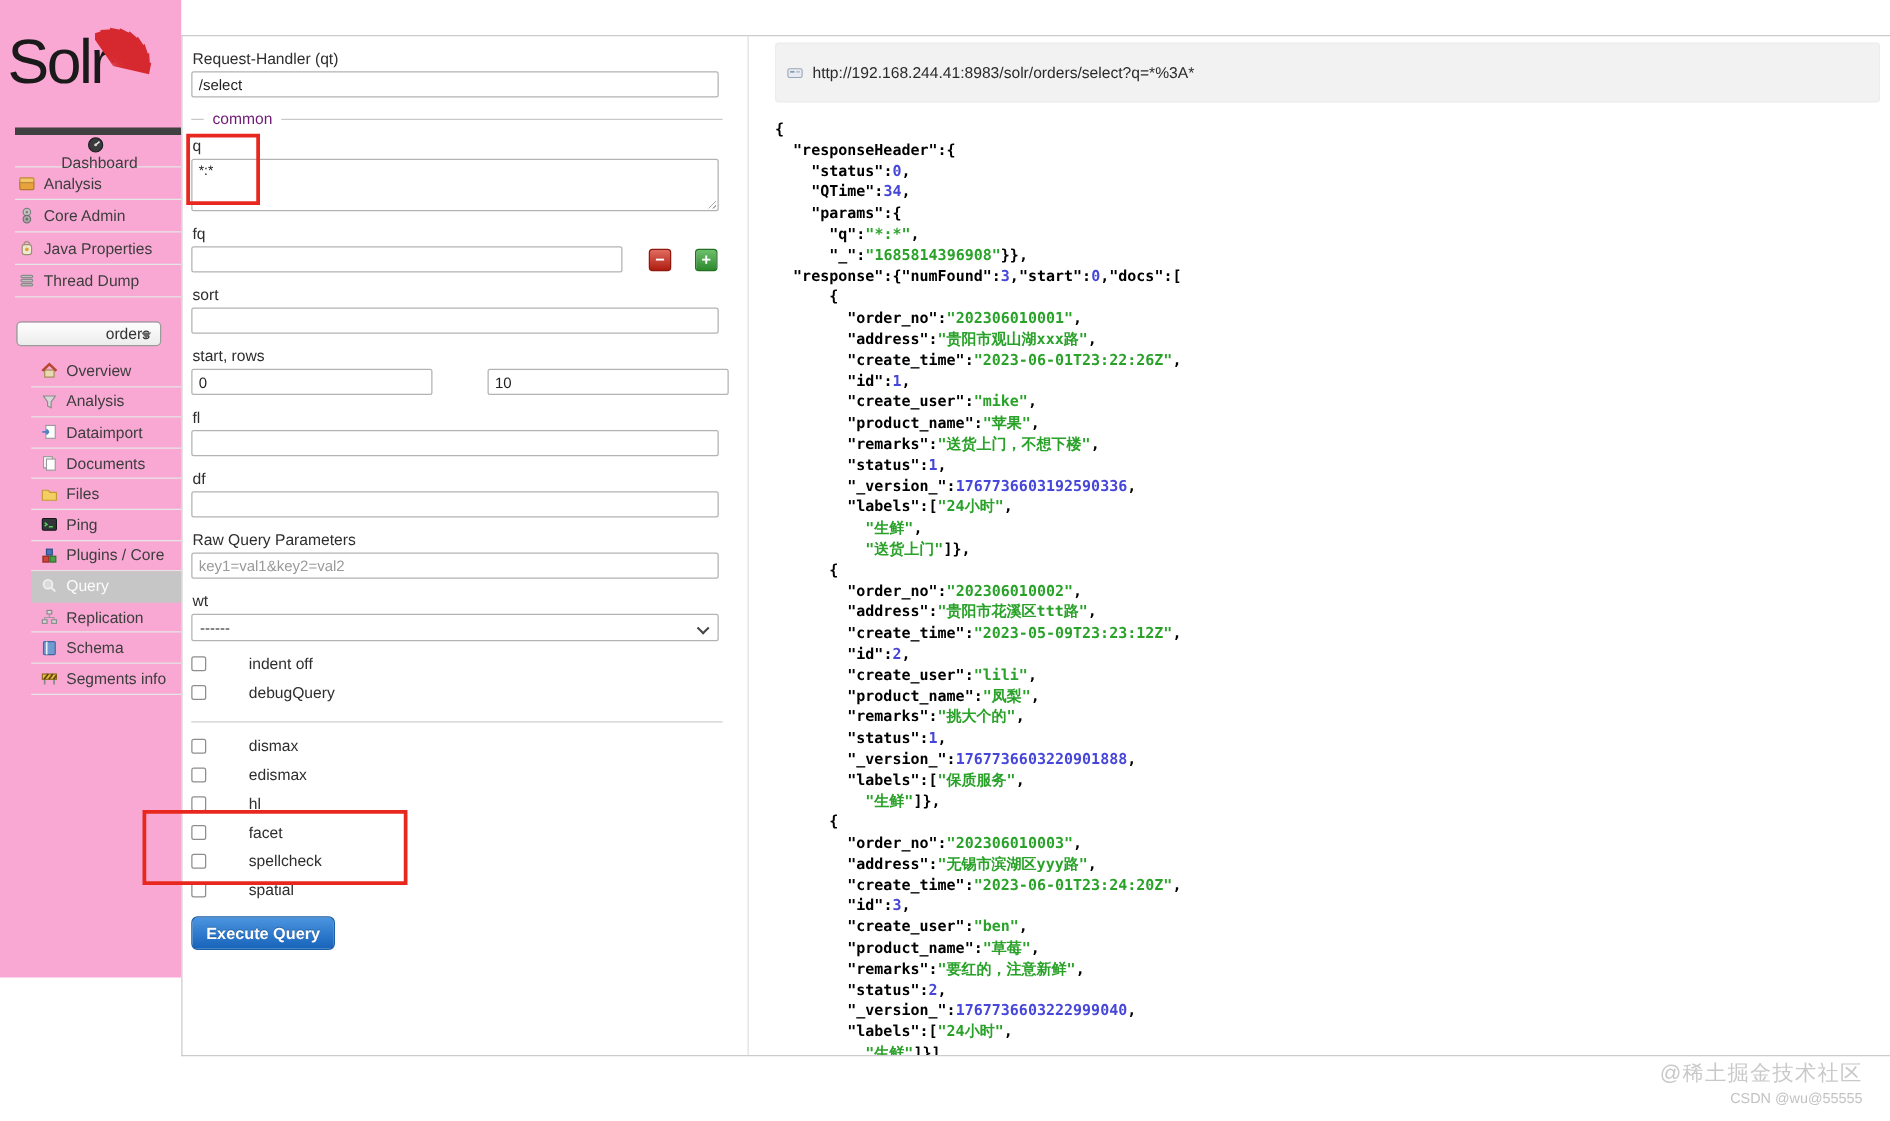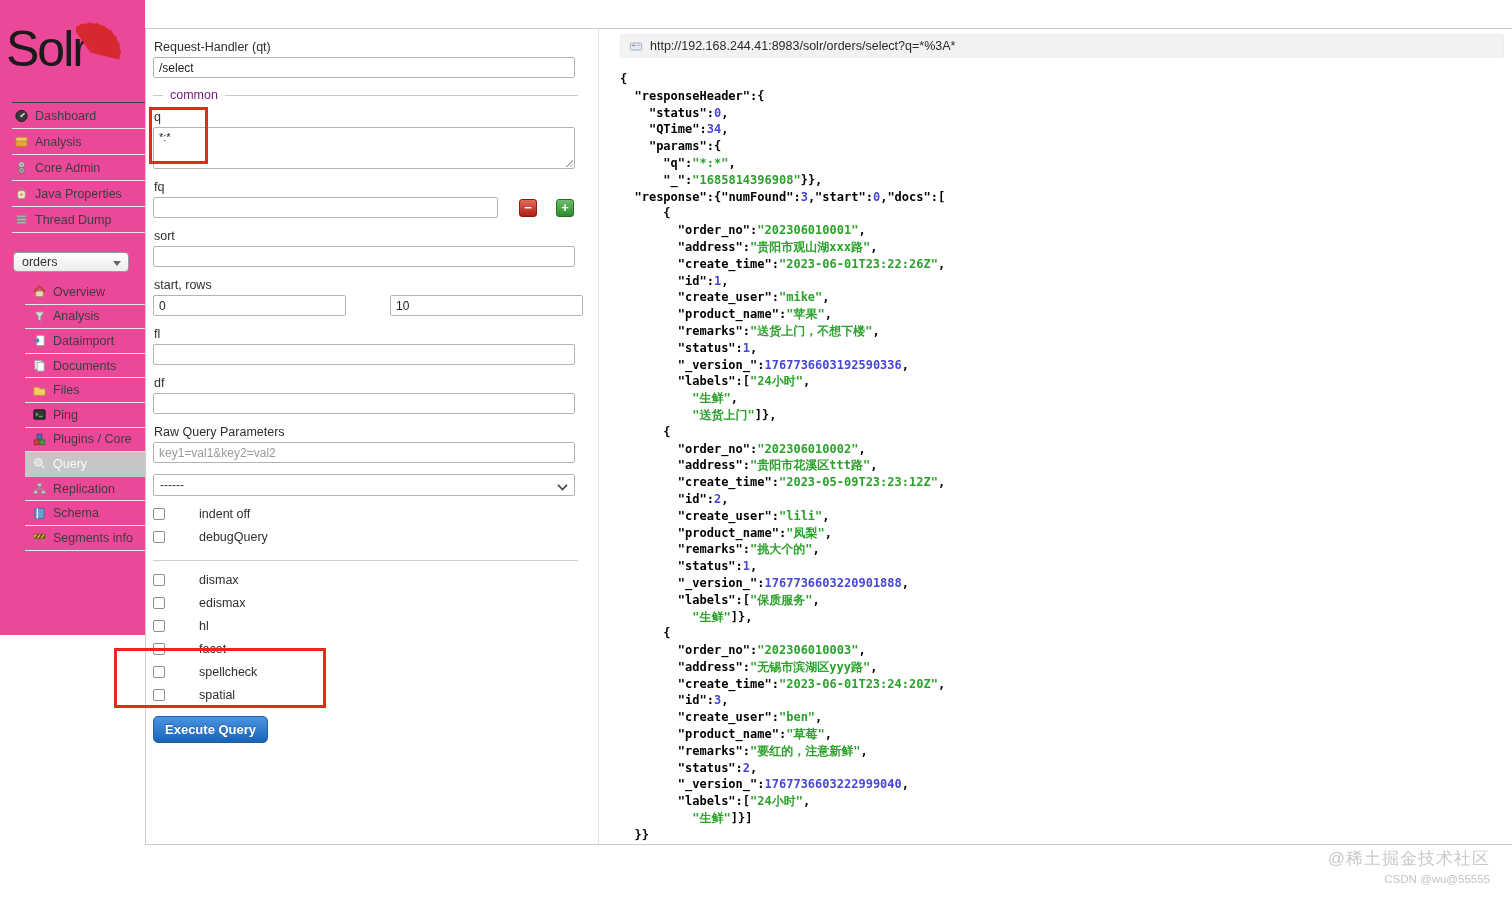--- a/index.html
+++ b/index.html
@@ -1,34 +1,34 @@
 <!DOCTYPE html>
 <html><head>
 <meta charset="utf-8">
 <style>
   html,body{margin:0;padding:0;background:#fff;width:1512px;height:897px;overflow:hidden;
     font-family:"Liberation Sans","DejaVu Sans",sans-serif;-webkit-font-smoothing:antialiased;}
   .app{position:relative;width:1512px;height:897px;}
 
   
-  .sidebar{position:absolute;left:0;top:0;width:145px;height:635px;background:#ec4899;}
+  .sidebar{position:absolute;left:0;top:0;width:145px;height:782px;background:#f9a8d4;}
   .logo{position:relative;height:96px;}
   .logo-text{position:absolute;left:6px;top:20px;font-size:50px;letter-spacing:-2px;color:#1a1a1a;font-weight:400;}
   .burst{position:absolute;left:76px;top:8px;width:52px;height:52px;}
   .main-nav{margin-top:6px;}
   .nav-item{display:flex;align-items:center;height:25px;margin:0 0 0 12px;padding-left:2px;
     border-bottom:1px solid #e6e6e6;font-size:12.5px;color:#3d3d3d;cursor:pointer;}
-  .main-nav .nav-item:first-child{border-top:1px solid #404040;}
+  .main-nav .nav-item:first-child{border-top:6px solid #404040;flex-direction:column;}
   .nav-item .icn{margin-right:6px;}
   .icn{display:inline-flex;width:15px;height:15px;flex:none;}
   .icn svg{width:15px;height:15px;}
   .core-select-wrap{margin:19px 0 8px 13px;}
   .core-select{position:relative;width:116px;height:20px;border:1px solid #9b9b9b;border-radius:4px;
     background:linear-gradient(#fefefe,#ececec);font-size:12.5px;color:#333;display:flex;align-items:center;
-    padding:0 8px;box-sizing:border-box;cursor:pointer;}
+    padding:0 8px;box-sizing:border-box;cursor:pointer;justify-content:flex-end;}
   .sel-arrow{position:absolute;right:7px;top:8px;width:0;height:0;border-left:4px solid transparent;
     border-right:4px solid transparent;border-top:5px solid #666;}
   .core-nav .nav-item{margin-left:25px;padding-left:7px;height:23.6px;}
   .core-nav .nav-item.selected{background:#c6c6c6;color:#fbfbfb;border-bottom-color:#c6c6c6;}
 
   
   .content{position:absolute;left:145px;top:28px;right:0;height:815px;border-top:1px solid #cccccc;
     border-left:1px solid #cccccc;border-bottom:1px solid #cccccc;background:#fff;}
   .form-col{position:absolute;left:0;top:0;bottom:0;width:452px;border-right:1px solid #e0e0e0;}
   .result-col{position:absolute;left:453px;top:0;right:0;bottom:0;padding:5px 8px 0 21px;overflow:hidden;}
@@ -72,21 +72,21 @@
     border:1px solid #1a5fa8;border-radius:5px;color:#fff;font-weight:bold;font-size:13px;
     padding:5px 11px;cursor:pointer;text-shadow:0 -1px 0 rgba(0,0,0,.25);}
 
   
   .anno{position:absolute;border:3px solid #e8281e;pointer-events:none;}
   .anno1{left:3px;top:78px;width:53px;height:51px;}
   .anno2{left:-32px;top:619px;width:206px;height:54px;}
 
   
   .urlbar{display:flex;align-items:center;height:22px;background:#f2f2f2;border:1px solid #ececec;
-    border-radius:3px;padding:0 8px;font-size:12.5px;color:#2a2a2a;}
+    border-radius:3px;padding:12px 8px;font-size:12.5px;color:#2a2a2a;}
   .urlbar .icn{margin-right:7px;width:14px;height:14px;}
   .url-text{white-space:nowrap;}
   .json{margin:13px 0 0 0;font:bold 12px "DejaVu Sans Mono","Liberation Mono",monospace;
     line-height:16.8px;color:#000;white-space:pre;}
   .jk{color:#000;font-weight:bold;}
   .js{color:#2aa22a;}
   .jn{color:#4646d8;}
 
   
   .watermark{position:absolute;right:22px;top:847px;text-align:right;}
@@ -332,20 +332,21 @@
           <div class="f-label">df</div>
           <input class="ti" type="text" value="" style="">
         </div>
 
         <div class="f-group">
           <div class="f-label">Raw Query Parameters</div>
           <input class="ti" type="text" placeholder="key1=val1&amp;key2=val2" style="">
         </div>
 
         <div class="f-group">
+          <div class="f-label">wt</div>
           <div class="selectbox">
             <span>------</span>
             <span class="chev"></span>
           </div>
         </div>
 
         <div id="cb-top">
             <div class="cb-row">
               <span class="cb"></span>
               <span>indent off</span>

